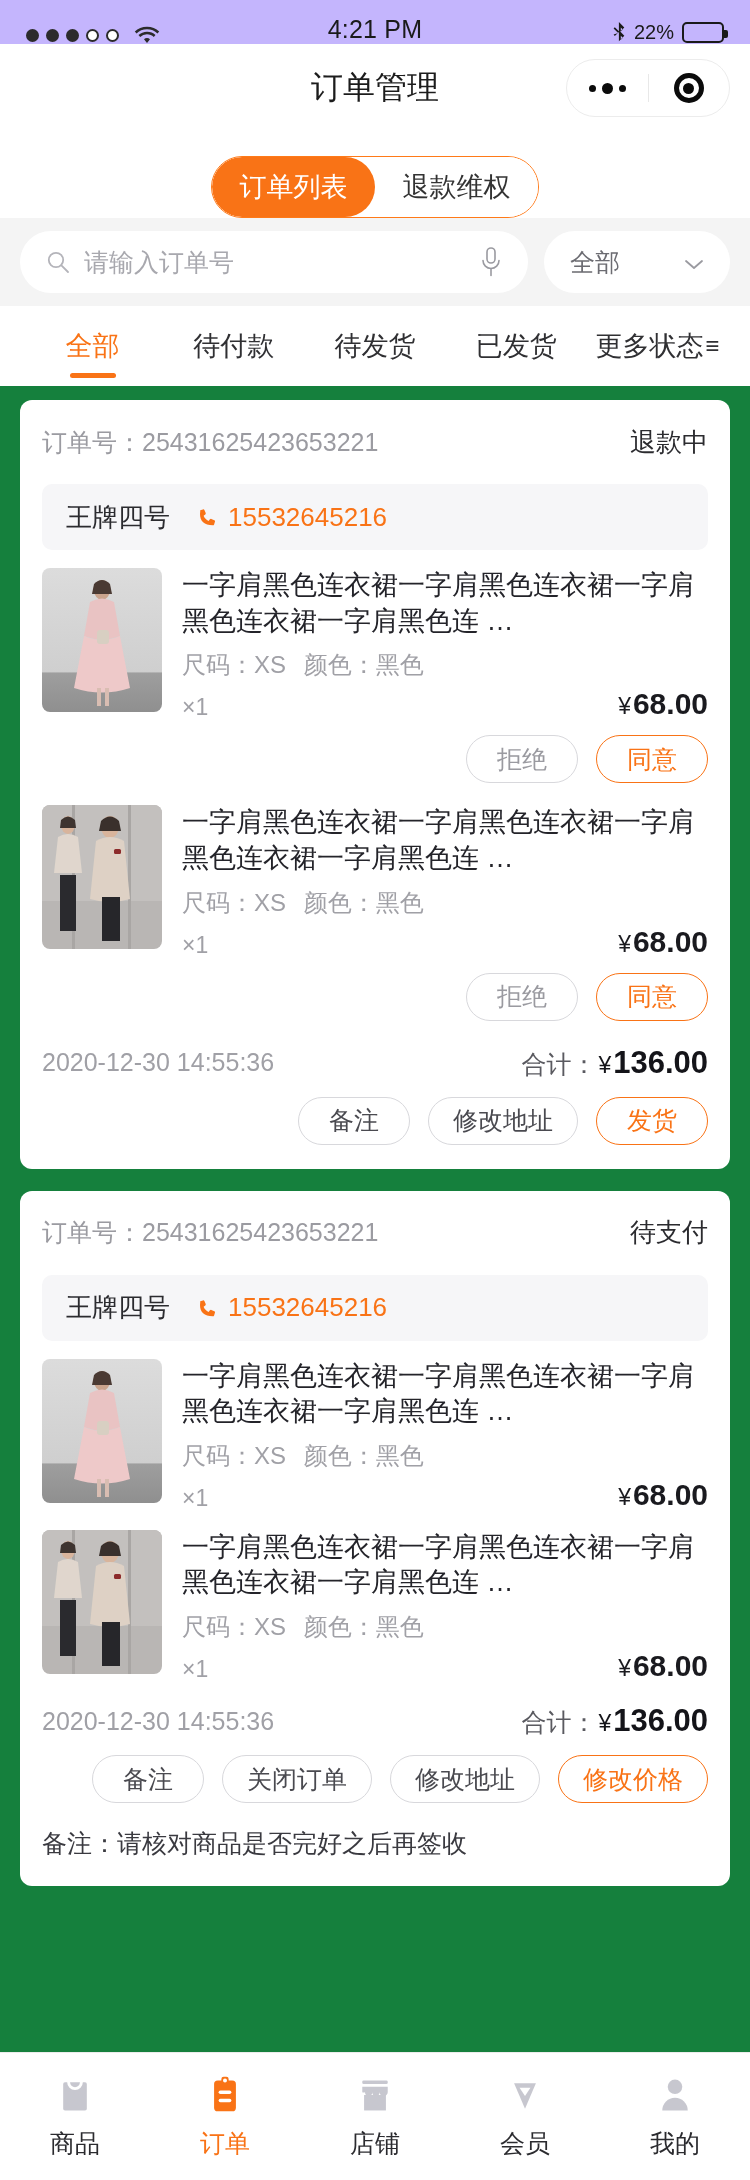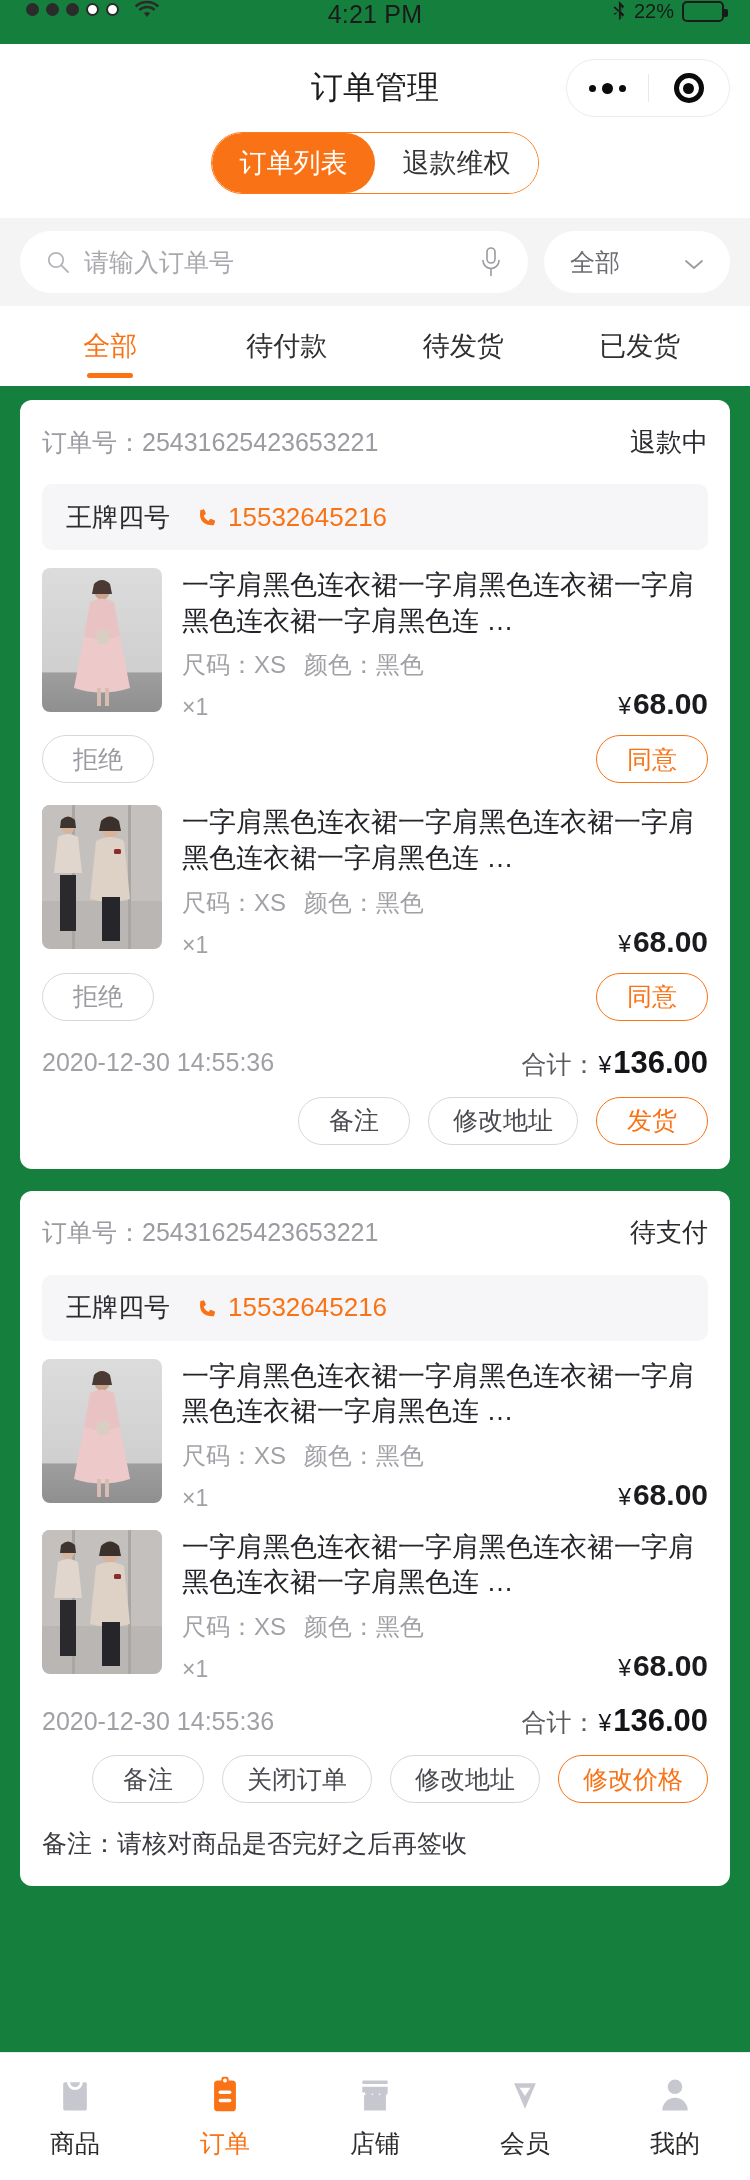--- a/index.html
+++ b/index.html
@@ -6,22 +6,22 @@
   html, body {
     width: 750px; height: 2180px;
     font-family: "Liberation Sans", "DejaVu Sans", sans-serif;
     background: #f4f4f4;
     overflow: hidden;
   }
   .phone { width: 750px; height: 2180px; position: relative; display: flex; flex-direction: column; background:#f4f4f4;}
 
   
   .statusbar {
-    height: 44px; background: #15803d; flex: 0 0 44px;
-    display: flex; align-items: flex-start; padding: 0 26px;
+    height: 44px; background: #c4b5fd; flex: 0 0 44px;
+    display: flex; align-items: flex-end; padding: 0 26px;
     position: relative;
   }
   .sb-left { display: flex; align-items: center; gap: 7px; }
   .dot { width: 13px; height: 13px; border-radius: 50%; background:#2b2b2b; display:inline-block;}
   .dot.hollow { background: #fff; border: 2px solid #2b2b2b; }
   .wifi { margin-left: 8px; position: relative; width: 26px; height: 18px; }
   .sb-time {
     position:absolute; left:0; right:0; text-align:center;
     font-size: 25px; color:#1a1a1a; letter-spacing:0.2px;
   }
@@ -55,21 +55,21 @@
   .cap-dots { display:flex; gap:6px; align-items:center; }
   .cap-dots i { width:7px;height:7px;border-radius:50%;background:#0b0b0b; display:block;}
   .cap-dots i.mid { width:11px;height:11px; }
   .target {
     width: 30px; height:30px; border-radius:50%; border:5px solid #0b0b0b;
     display:flex; align-items:center; justify-content:center;
   }
   .target i { width:11px;height:11px;border-radius:50%;background:#0b0b0b;display:block;}
 
   
-  .seg-wrap { background:#fff; flex:0 0 86px; display:flex; align-items:flex-start; justify-content:center; }
+  .seg-wrap { background:#fff; flex:0 0 86px; display:flex; align-items:flex-end; justify-content:center; }
   .seg {
     display:flex; border:1px solid #ff7a18; border-radius: 34px; height: 62px; overflow:hidden;
     background:#fff;
   }
   .seg-btn {
     min-width: 163px; display:flex; align-items:center; justify-content:center;
     font-size: 27px; color:#333; background:#fff; padding: 0 18px;
   }
   .seg-btn.active { background:#F97316; color:#fff; border-radius:34px; }
 
@@ -129,21 +129,21 @@
   .thumb { width: 120px; height: 144px; border-radius: 8px; flex: 0 0 120px; overflow:hidden; position:relative; }
   .item-body { flex:1 1 auto; min-width:0; }
   .item-title { font-size: 27px; color:#24242a; line-height: 1.32; }
   .item-spec { font-size: 24px; color:#a0a0a6; margin-top: 10px; }
   .item-spec .sp2 { margin-left: 11px; }
   .item-foot { display:flex; align-items:flex-end; justify-content:space-between; margin-top: 6px;}
   .qty { font-size: 23px; color:#a0a0a6; }
   .price { font-size: 30px; color:#1a1a1f; font-weight:bold; }
   .price .yen { font-size:23px; font-weight:normal; margin-right:2px;}
 
-  .item-actions { display:flex; justify-content:space-between; gap: 18px; padding: 14px 0 4px; }
+  .item-actions { display:flex; justify-content:flex-end; gap: 18px; padding: 14px 0 4px; }
   .btn {
     height: 48px; min-width: 112px; border-radius: 24px; border:1px solid #d8d8dc;
     display:flex; align-items:center; justify-content:center;
     font-size: 25px; color:#4a4a50; padding: 0 24px; background:#fff;
   }
   .btn.muted { color:#9a9aa0; }
   .btn.accent { border-color:#F97316; color:#F97316; }
 
   .card-total {
     display:flex; align-items:center; justify-content:space-between;
@@ -259,20 +259,24 @@
         <span>全部</span>
       </div>
     <div class="tab">
         <span>待付款</span>
       </div>
     <div class="tab">
         <span>待发货</span>
       </div>
     <div class="tab">
         <span>已发货</span>
+      </div>
+    <div class="tab">
+        <span>更多状态</span>
+        <span class="more-bars">≡</span>
       </div>
   </div>
 
   <div class="list">
 
     <div class="card">
       <div class="card-head">
         <div class="order-no"><span>订单号：</span><span>25431625423653221</span></div>
         <div class="order-status">退款中</div>
       </div>

